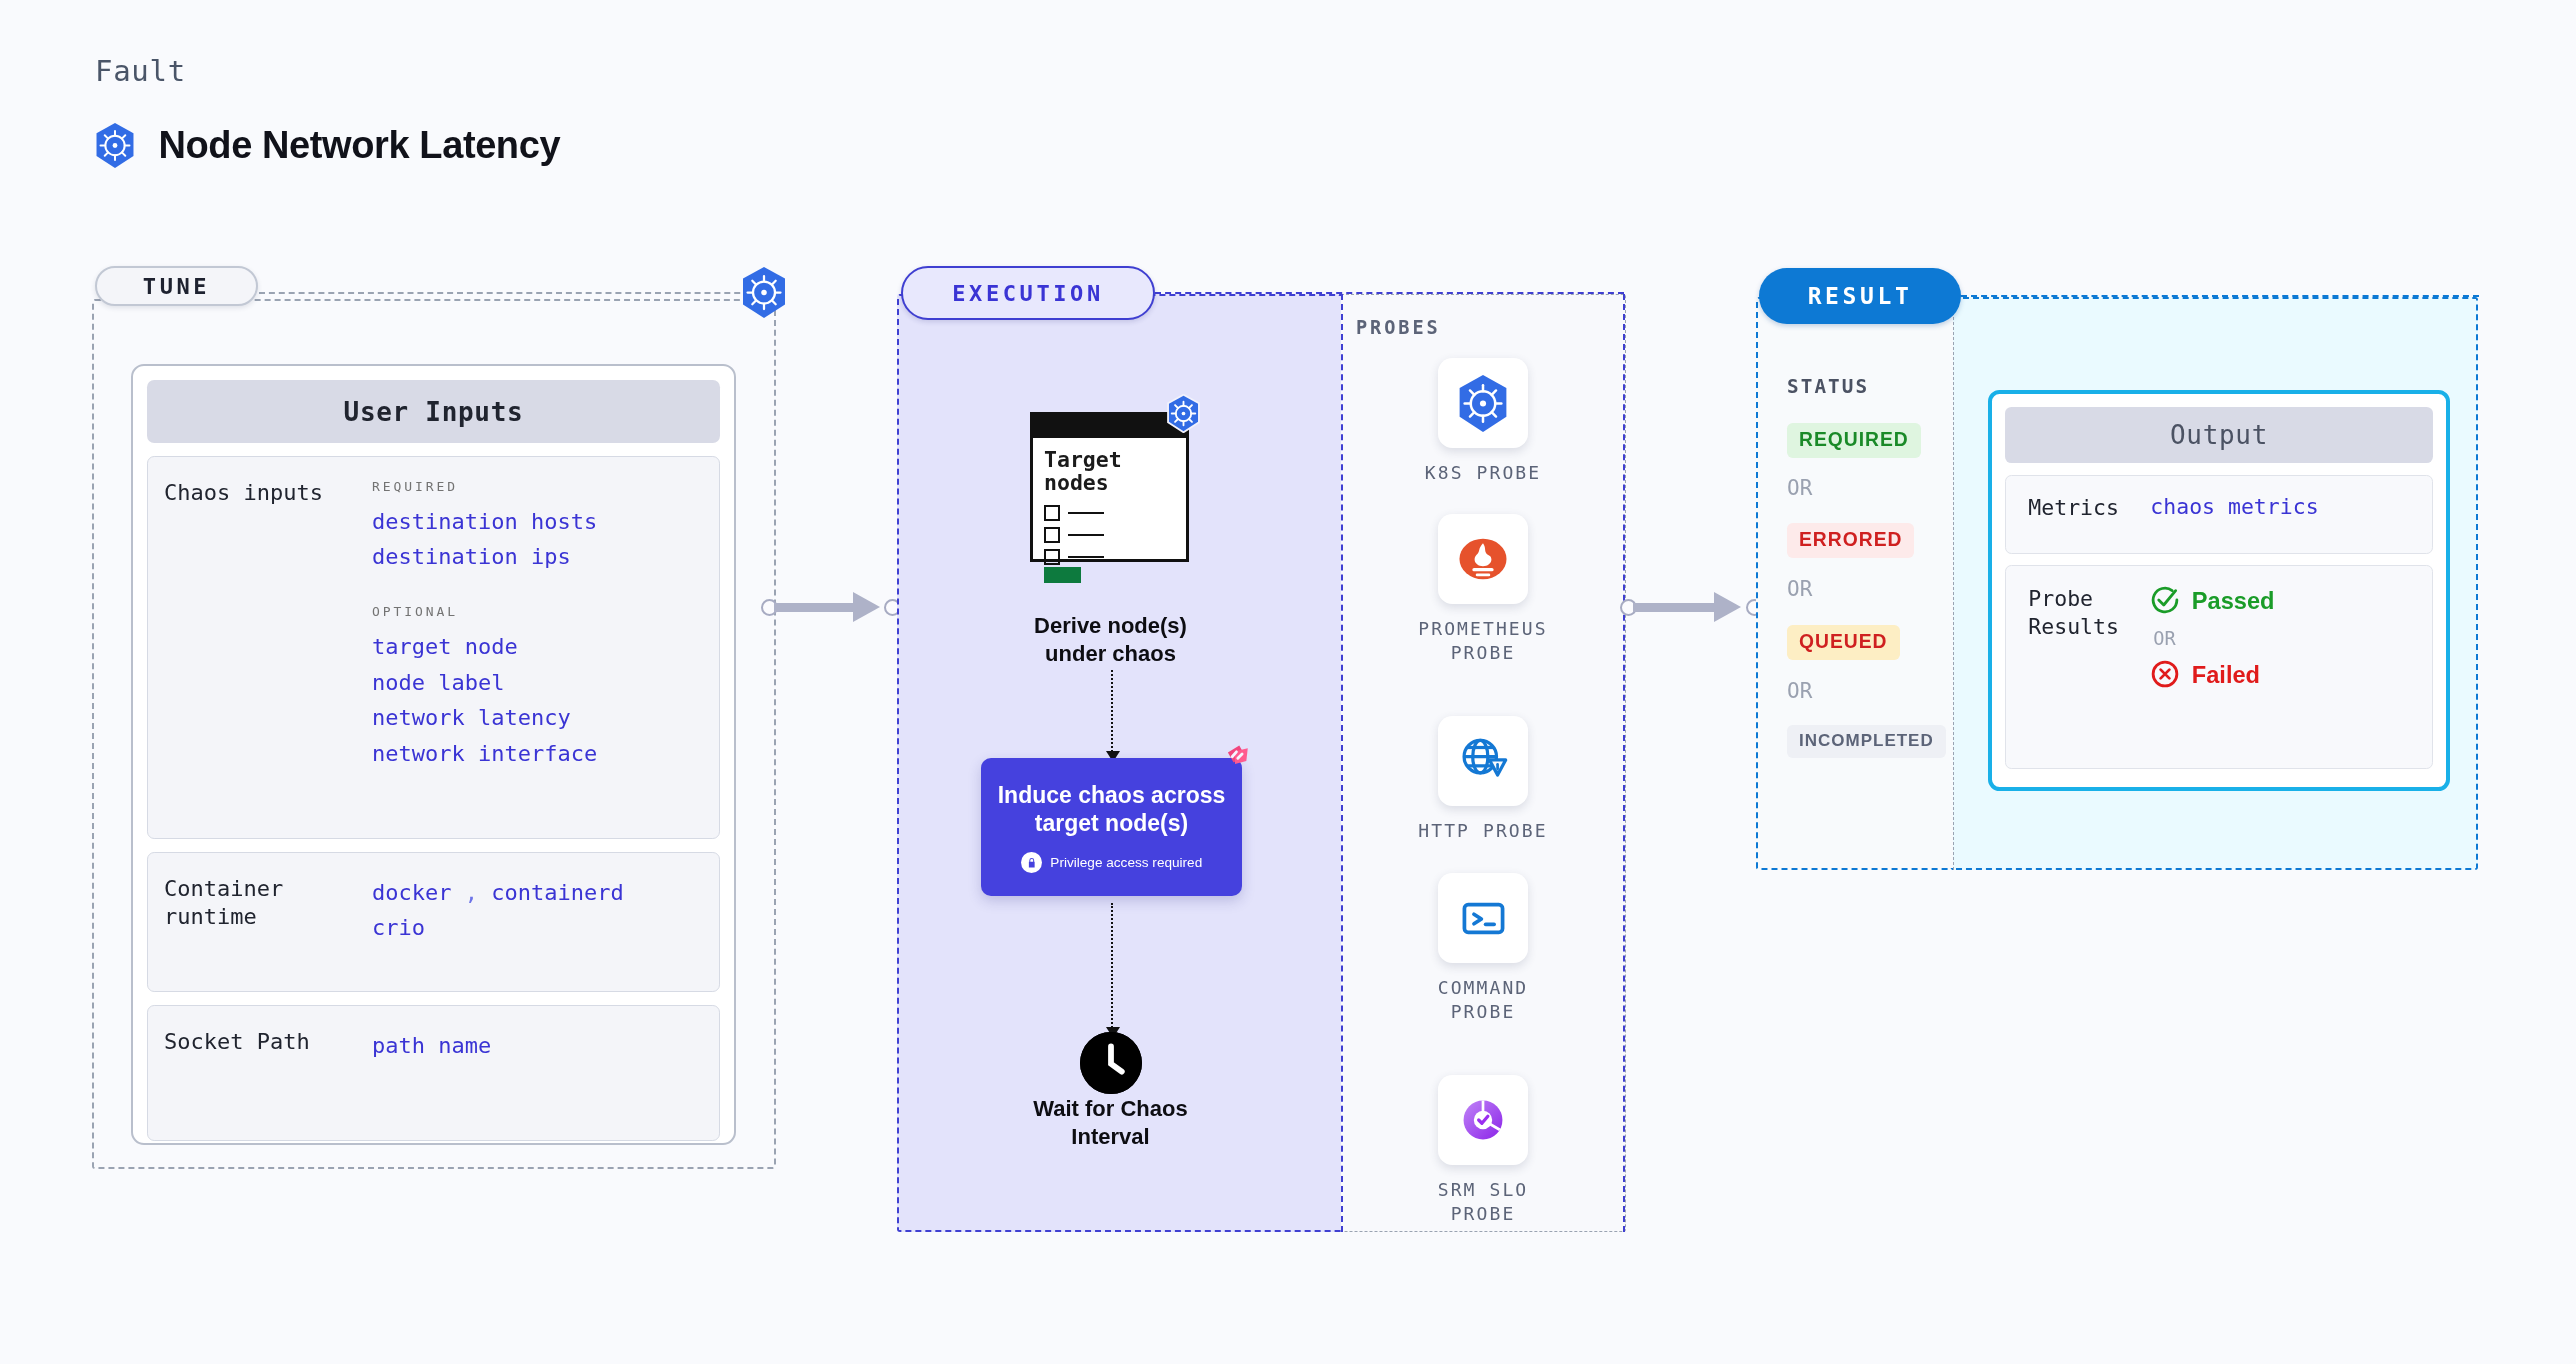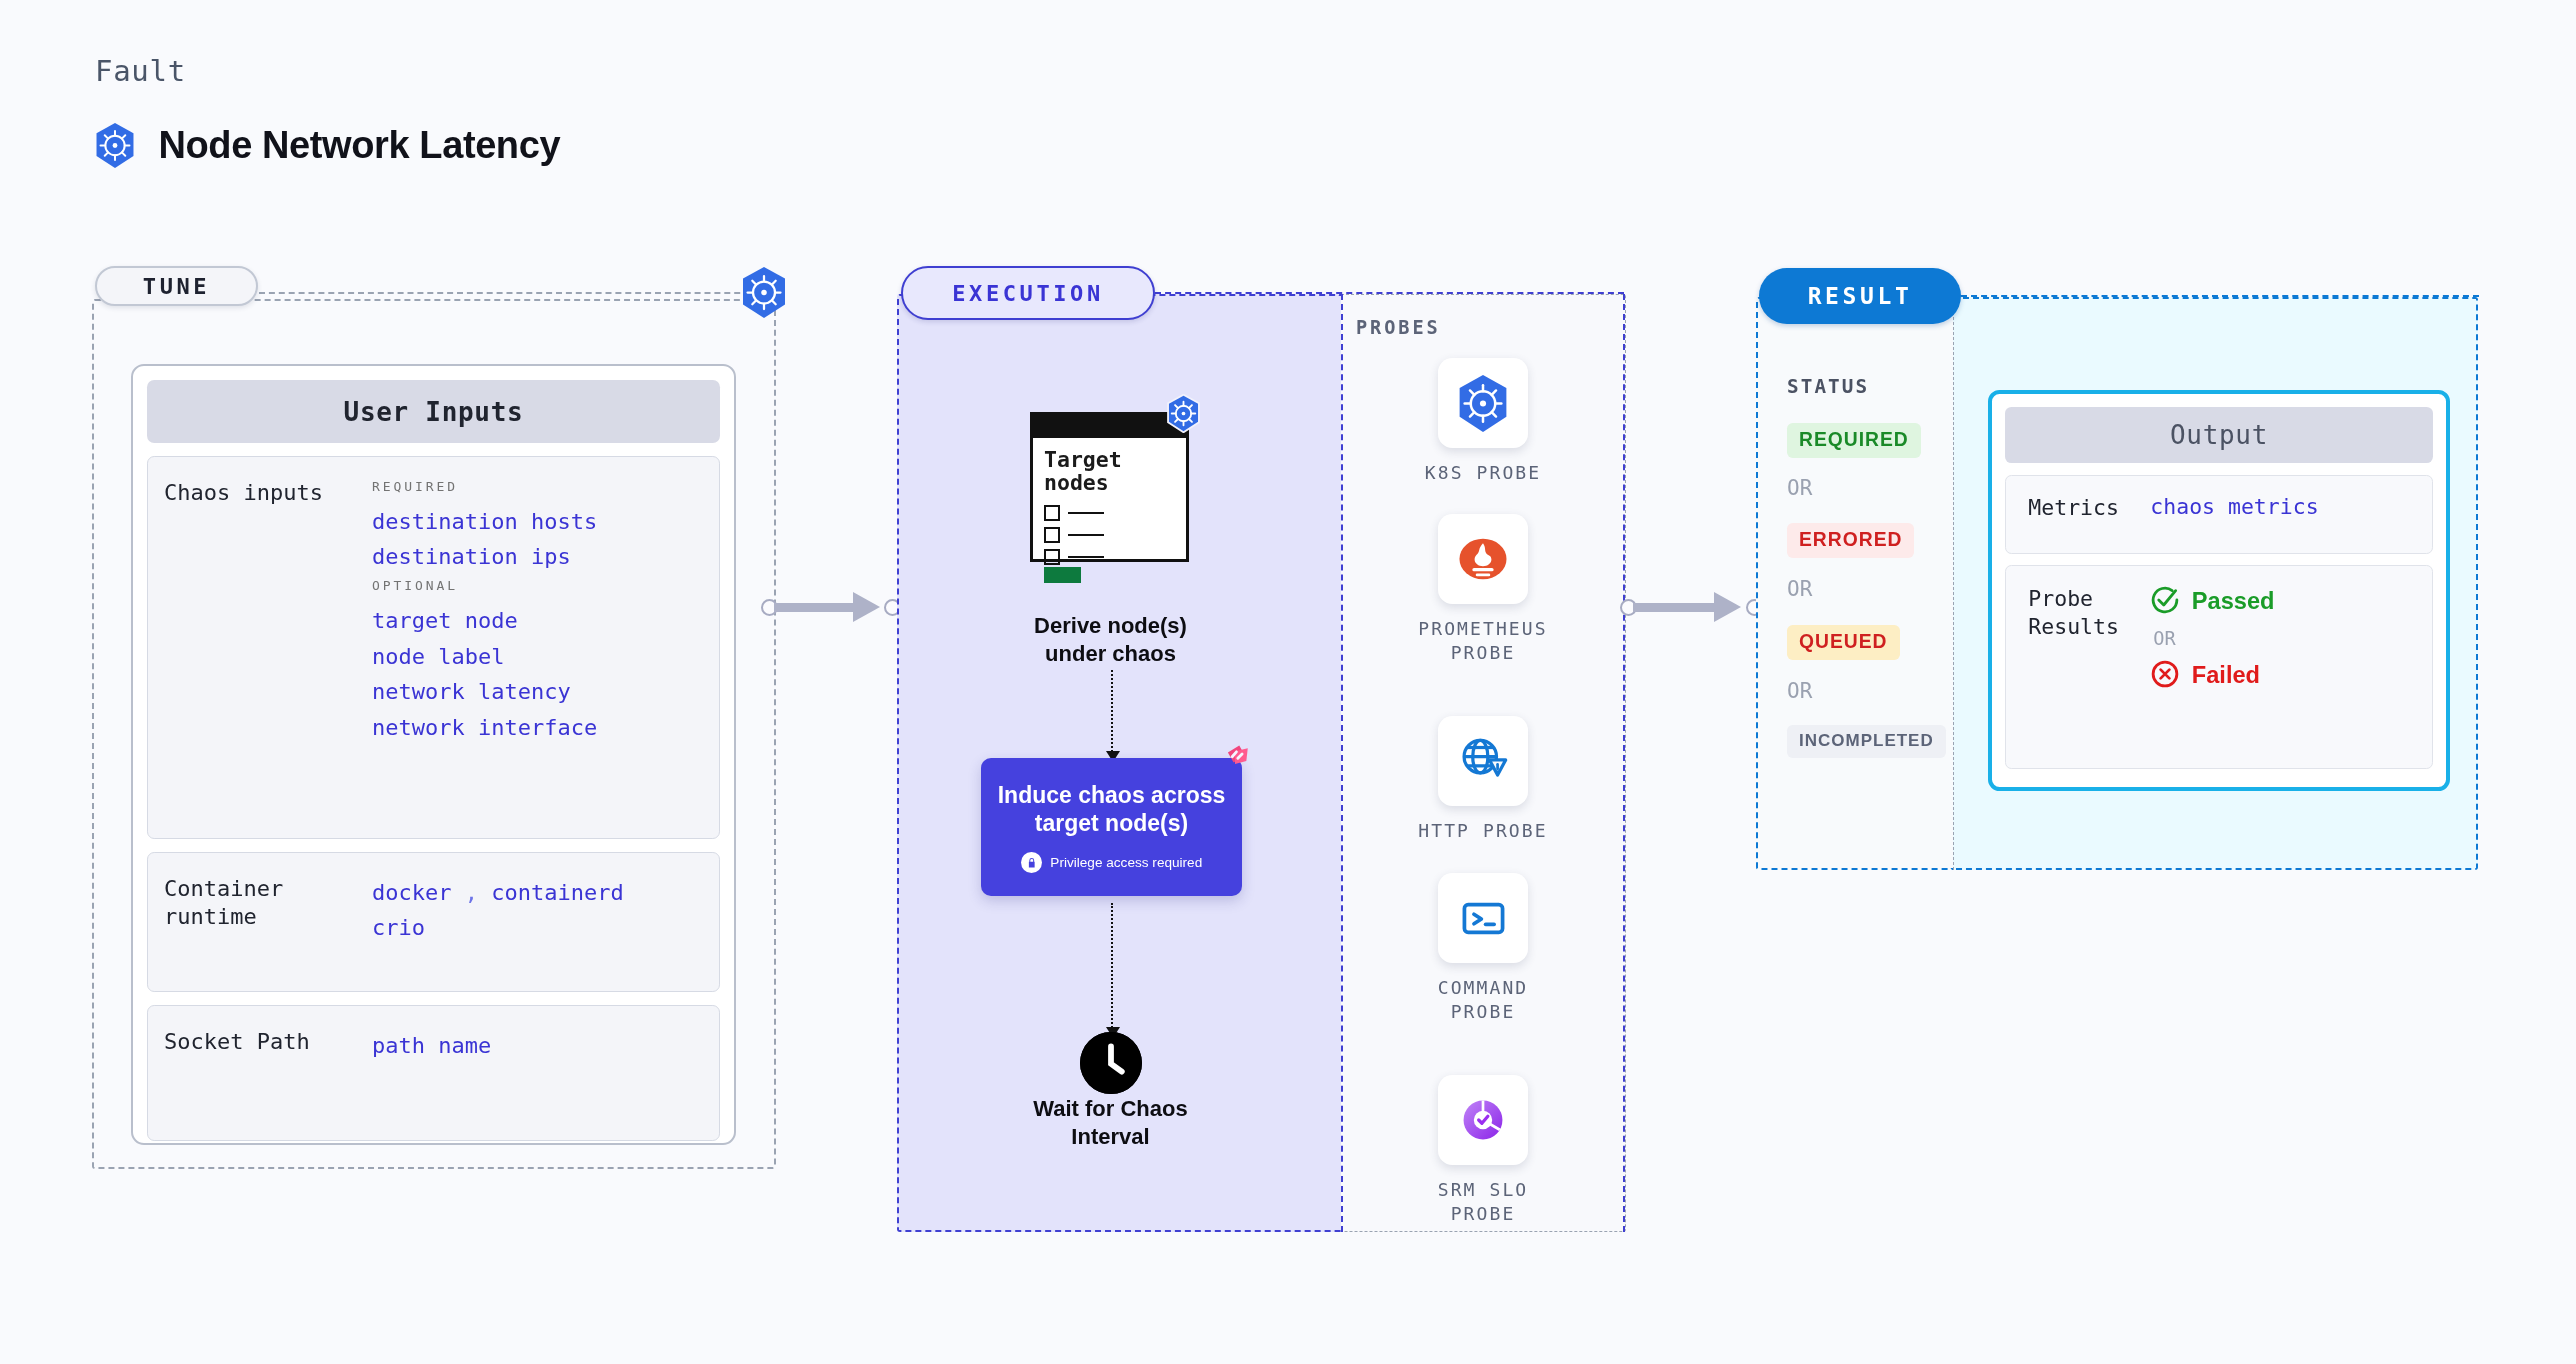--- a/index.html
+++ b/index.html
@@ -75,21 +75,21 @@
   .sub-vals { flex: 1; }
   .grp-title {
     font-family: "DejaVu Sans Mono", monospace;
     font-size: 13px; color: #737373; letter-spacing: 2.9px; margin-bottom: 10px;
   }
   .val {
     font-family: "DejaVu Sans Mono", monospace;
     font-size: 22px; color: #3a34d4; line-height: 1.62;
   }
   .val .comma { color: #6d74e8; }
-  .gap-top { margin-top: 3px; }
+  .gap-top { margin-top: 29px; }
 
   
   #exec-dash {
     position: absolute; left: 897px; top: 294px; width: 444px; height: 938px;
     border: 2.9px dashed #3f3fd1; border-right: none; border-radius: 2.9px 0 0 2.9px;
     background: #e3e3fb;
   }
   #exec-dash-r {
     position: absolute; left: 1341px; top: 294px; width: 0; height: 938px;
     border-left: 2.9px dashed #3f3fd1;

